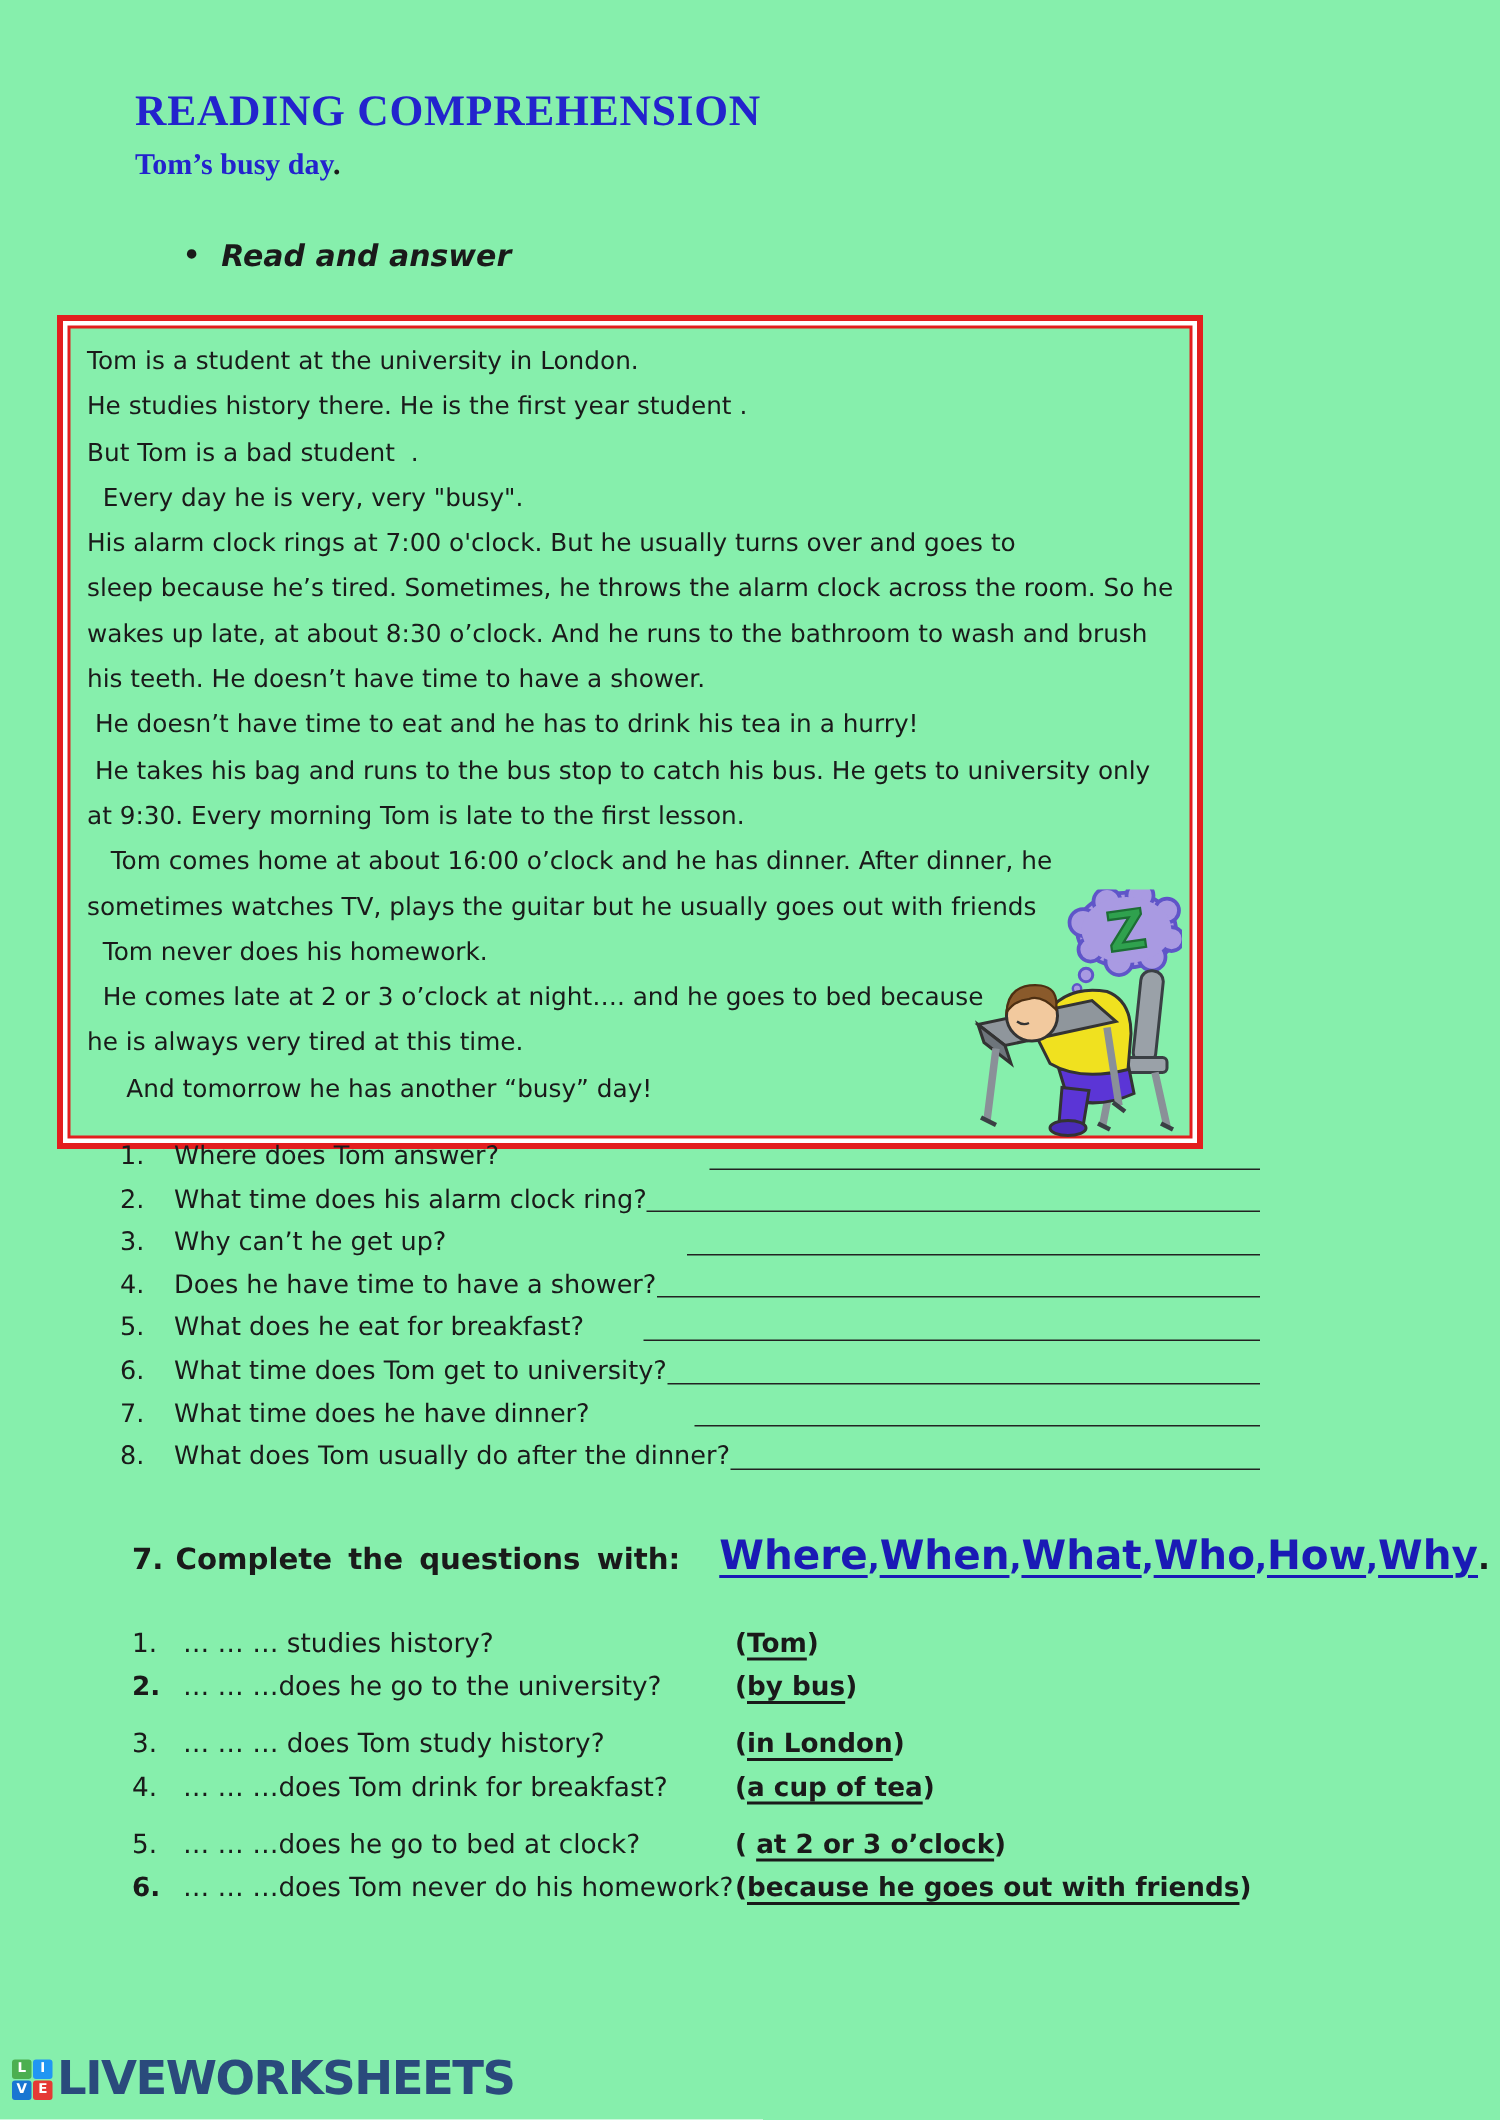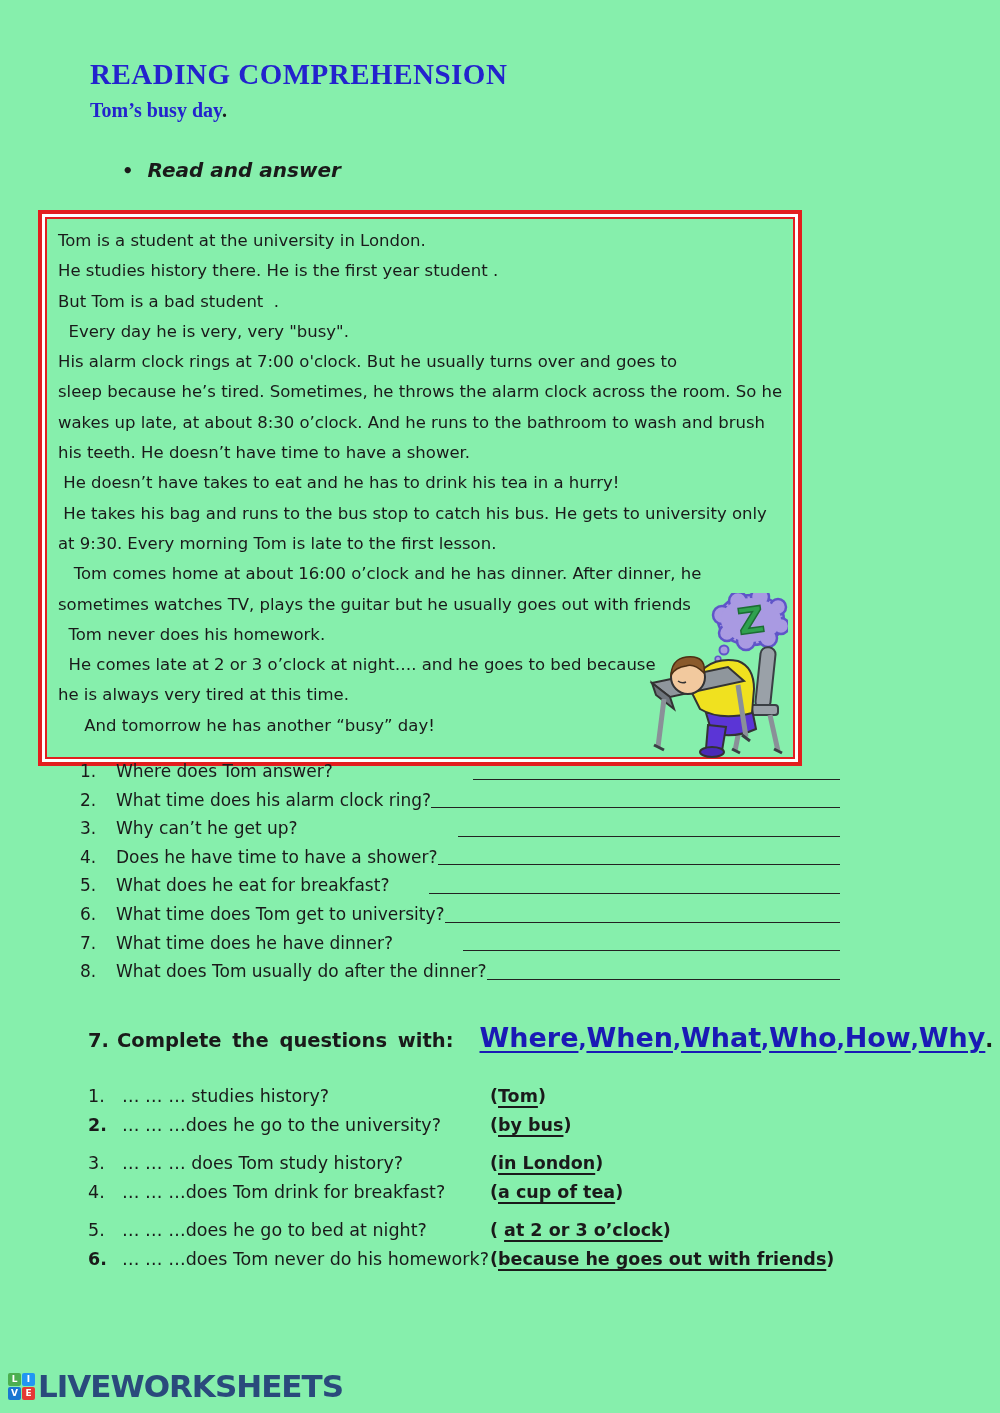--- a/index.html
+++ b/index.html
@@ -73,21 +73,21 @@
 
   <div class="passage-box">
     <div class="passage-line">Tom is a student at the university in London.</div>
     <div class="passage-line">He studies history there. He is the first year student .</div>
     <div class="passage-line">But Tom is a bad student  .</div>
     <div class="passage-line">  Every day he is very, very "busy".</div>
     <div class="passage-line">His alarm clock rings at 7:00 o'clock. But he usually turns over and goes to</div>
     <div class="passage-line">sleep because he’s tired. Sometimes, he throws the alarm clock across the room. So he</div>
     <div class="passage-line">wakes up late, at about 8:30 o’clock. And he runs to the bathroom to wash and brush</div>
     <div class="passage-line">his teeth. He doesn’t have time to have a shower.</div>
-    <div class="passage-line"> He doesn’t have takes to eat and he has to drink his tea in a hurry!</div>
+    <div class="passage-line"> He doesn’t have time to eat and he has to drink his tea in a hurry!</div>
     <div class="passage-line"> He takes his bag and runs to the bus stop to catch his bus. He gets to university only</div>
     <div class="passage-line">at 9:30. Every morning Tom is late to the first lesson.</div>
     <div class="passage-line">   Tom comes home at about 16:00 o’clock and he has dinner. After dinner, he</div>
     <div class="passage-line">sometimes watches TV, plays the guitar but he usually goes out with friends</div>
     <div class="passage-line">  Tom never does his homework.</div>
     <div class="passage-line">  He comes late at 2 or 3 o’clock at night…. and he goes to bed because</div>
     <div class="passage-line">he is always very tired at this time.</div>
     <div class="passage-line">     And tomorrow he has another “busy” day!</div>
 
     <svg class="illustration" viewBox="0 0 140 165">
@@ -202,21 +202,21 @@
       <span class="ex7-q">… … … does Tom study history?</span>
       <span class="ex7-a"><span>(</span><u>in London</u><span>)</span></span>
     </div>
     <div class="ex7-row">
       <span>4.</span>
       <span class="ex7-q">… … …does Tom drink for breakfast?</span>
       <span class="ex7-a"><span>(</span><u>a cup of tea</u><span>)</span></span>
     </div>
     <div class="ex7-row sp">
       <span>5.</span>
-      <span class="ex7-q">… … …does he go to bed at night?</span>
+      <span class="ex7-q">… … …does he go to bed at clock?</span>
       <span class="ex7-a"><span>( </span><u>at 2 or 3 o’clock</u><span>)</span></span>
     </div>
     <div class="ex7-row">
       <span class="bold">6.</span>
       <span class="ex7-q">… … …does Tom never do his homework?</span>
       <span class="ex7-a"><span>(</span><u>because he goes out with friends</u><span>)</span></span>
     </div>
   </div>
 
   <div class="footer-logo">

